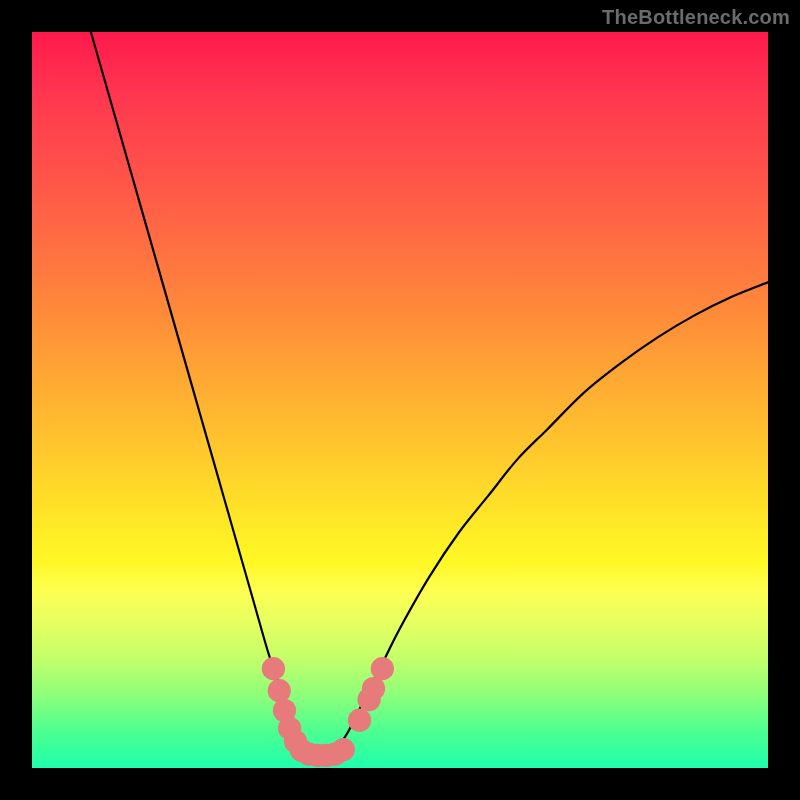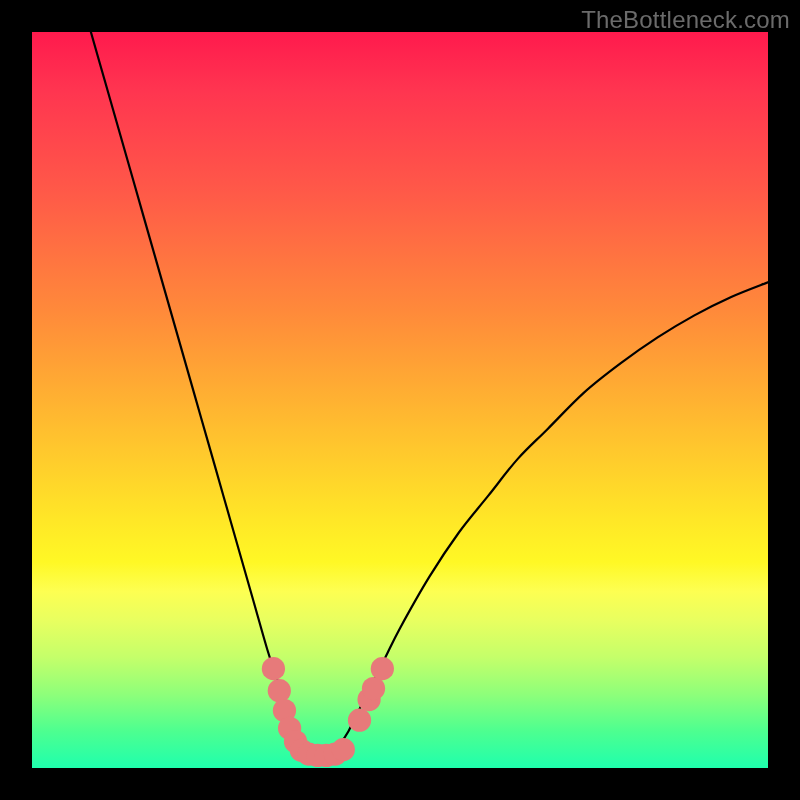--- a/index.html
+++ b/index.html
@@ -39,22 +39,22 @@
       #8eff7a 90%,
       #4dff90 95%,
       #1fffad 100%
     );
   }
   .watermark {
     position: absolute;
     top: 6px;
     right: 10px;
     color: #6b6b6b;
-    font-size: 24px;
-    font-weight: 400;
+    font-size: 20px;
+    font-weight: 700;
     letter-spacing: 0.2px;
     user-select: none;
   }
   svg.curve {
     position: absolute;
     left: 0;
     top: 0;
     width: 736px;
     height: 736px;
   }

